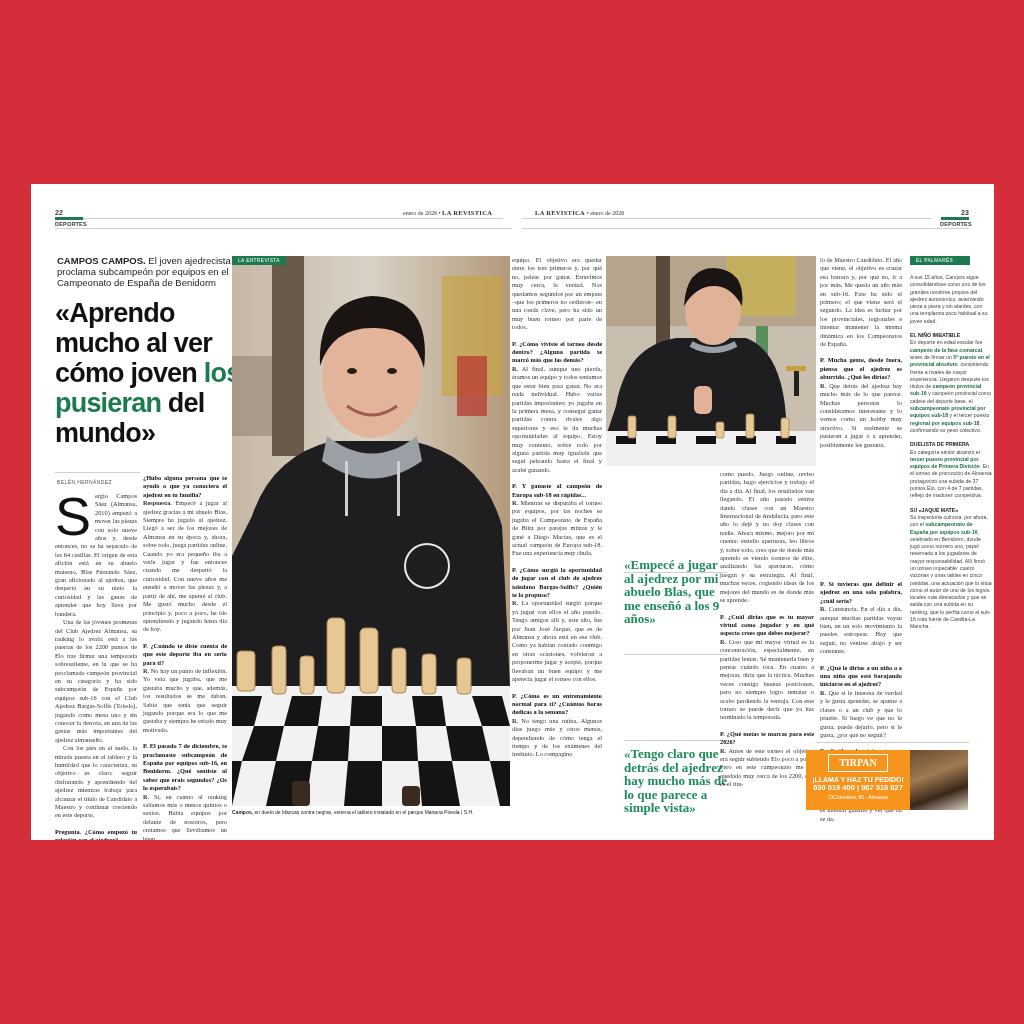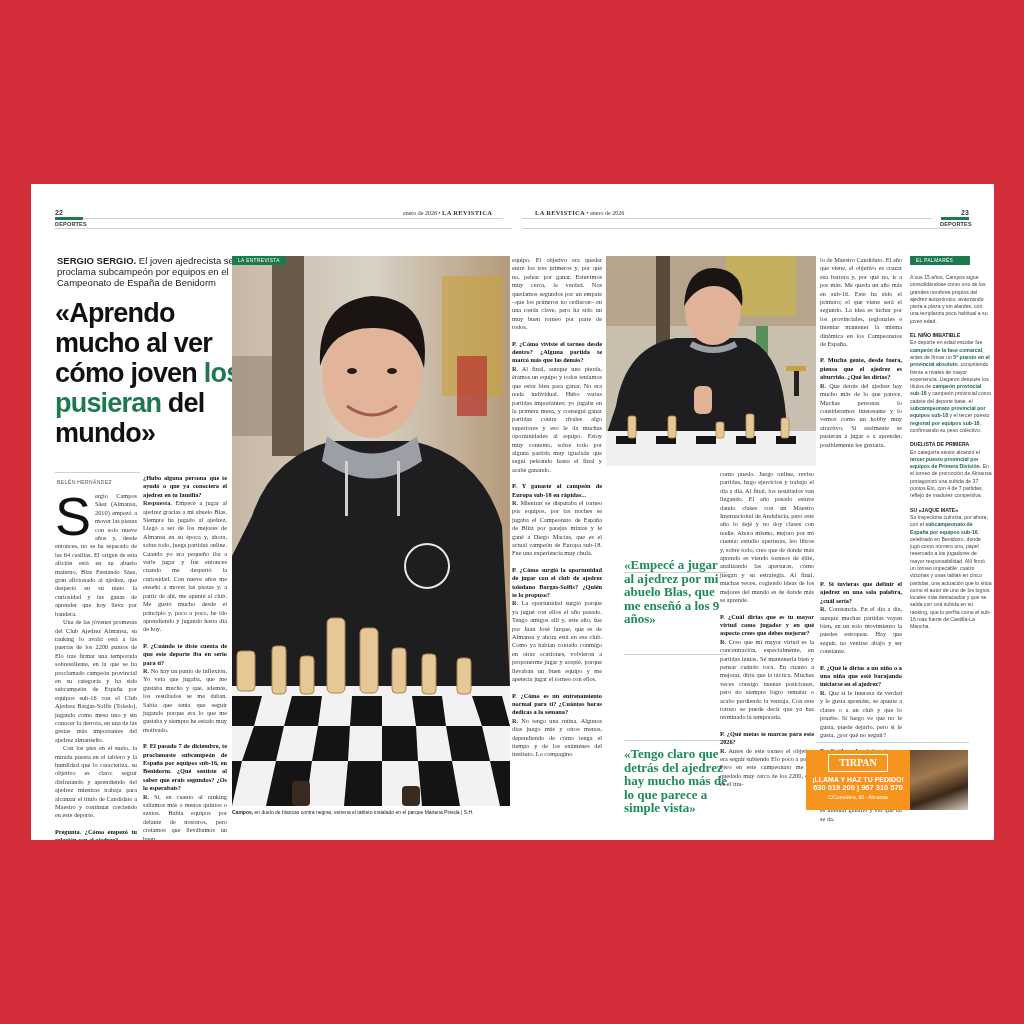--- a/index.html
+++ b/index.html
@@ -61,21 +61,21 @@
     <div class="folio-section" style="left:24px;top:37px;">DEPORTES</div>
     <div class="hr" style="left:52px;top:34px;width:420px;"></div>
     <div class="mast" style="left:372px;">
       <span>enero de 2026</span>
       <span>•</span>
       <b>LA REVISTICA</b>
     </div>
     <div class="hr" style="left:24px;top:44px;width:457px;"></div>
 
     <div class="deck">
-      <b>SERGIO SERGIO.</b><span> El joven ajedrecista se proclama subcampeón por equipos en el Campeonato de España de Benidorm</span>
+      <b>CAMPOS CAMPOS.</b><span> El joven ajedrecista se proclama subcampeón por equipos en el Campeonato de España de Benidorm</span>
     </div>
 
     <div class="headline">
       <span>«Aprendo mucho al ver cómo joven </span><span class="green">los pusieran</span><span> del mundo»</span>
     </div>
 
     <div class="hr" style="left:24px;top:288px;width:85px;"></div>
     <div class="byline">BELÉN HERNÁNDEZ</div>
 
     <div class="col" style="left:24px;top:308px;width:82px;">
@@ -256,17 +256,17 @@
     <h4>DUELISTA DE PRIMERA</h4>
     <p><span>En categoría sénior alcanzó el </span><b>tercer puesto provincial por equipos de Primera División</b><span>. En el torneo de promoción de Almansa protagonizó una subida de 37 puntos Elo, con 4 de 7 partidas, reflejo de madurez competitiva.</span></p>
     <h4>SU «JAQUE MATE»</h4>
     <p><span>Su trayectoria culmina, por ahora, con el </span><b>subcampeonato de España por equipos sub-16</b><span>, celebrado en Benidorm, donde jugó como número uno, papel reservado a los jugadores de mayor responsabilidad. Allí firmó un torneo impecable: cuatro victorias y unas tablas en cinco partidas, una actuación que lo sitúa como el autor de uno de los logros locales más destacados y que se salda con una subida en su ranking, que lo perfila como el sub-16 más fuerte de Castilla-La Mancha.</span></p>
   </div>
 
   <div class="hr" style="left:785px;top:558px;width:153px;"></div>
   <div class="ad" style="left:775px;top:566px;width:104px;height:60px;">
     <div style="margin:4px auto 0;width:60px;height:18px;border:1px solid #fff;font-size:10px;font-weight:bold;line-height:16px;font-family:'Liberation Serif',serif;">TIRPAN</div>
     <div style="font-size:7px;font-weight:bold;margin-top:4px;">¡LLAMA Y HAZ TU PEDIDO!</div>
-    <div style="font-size:7.5px;font-weight:bold;">630 019 200 | 967 310 570</div>
+    <div style="font-size:7.5px;font-weight:bold;">630 019 400 | 967 310 827</div>
     <div style="font-size:5px;margin-top:2px;">C/Corredera, 60 - Almansa</div>
   </div>
   <div class="ad-photo" style="left:879px;top:566px;width:58px;height:60px;"></div>
 </div>
 
 </body></html>

